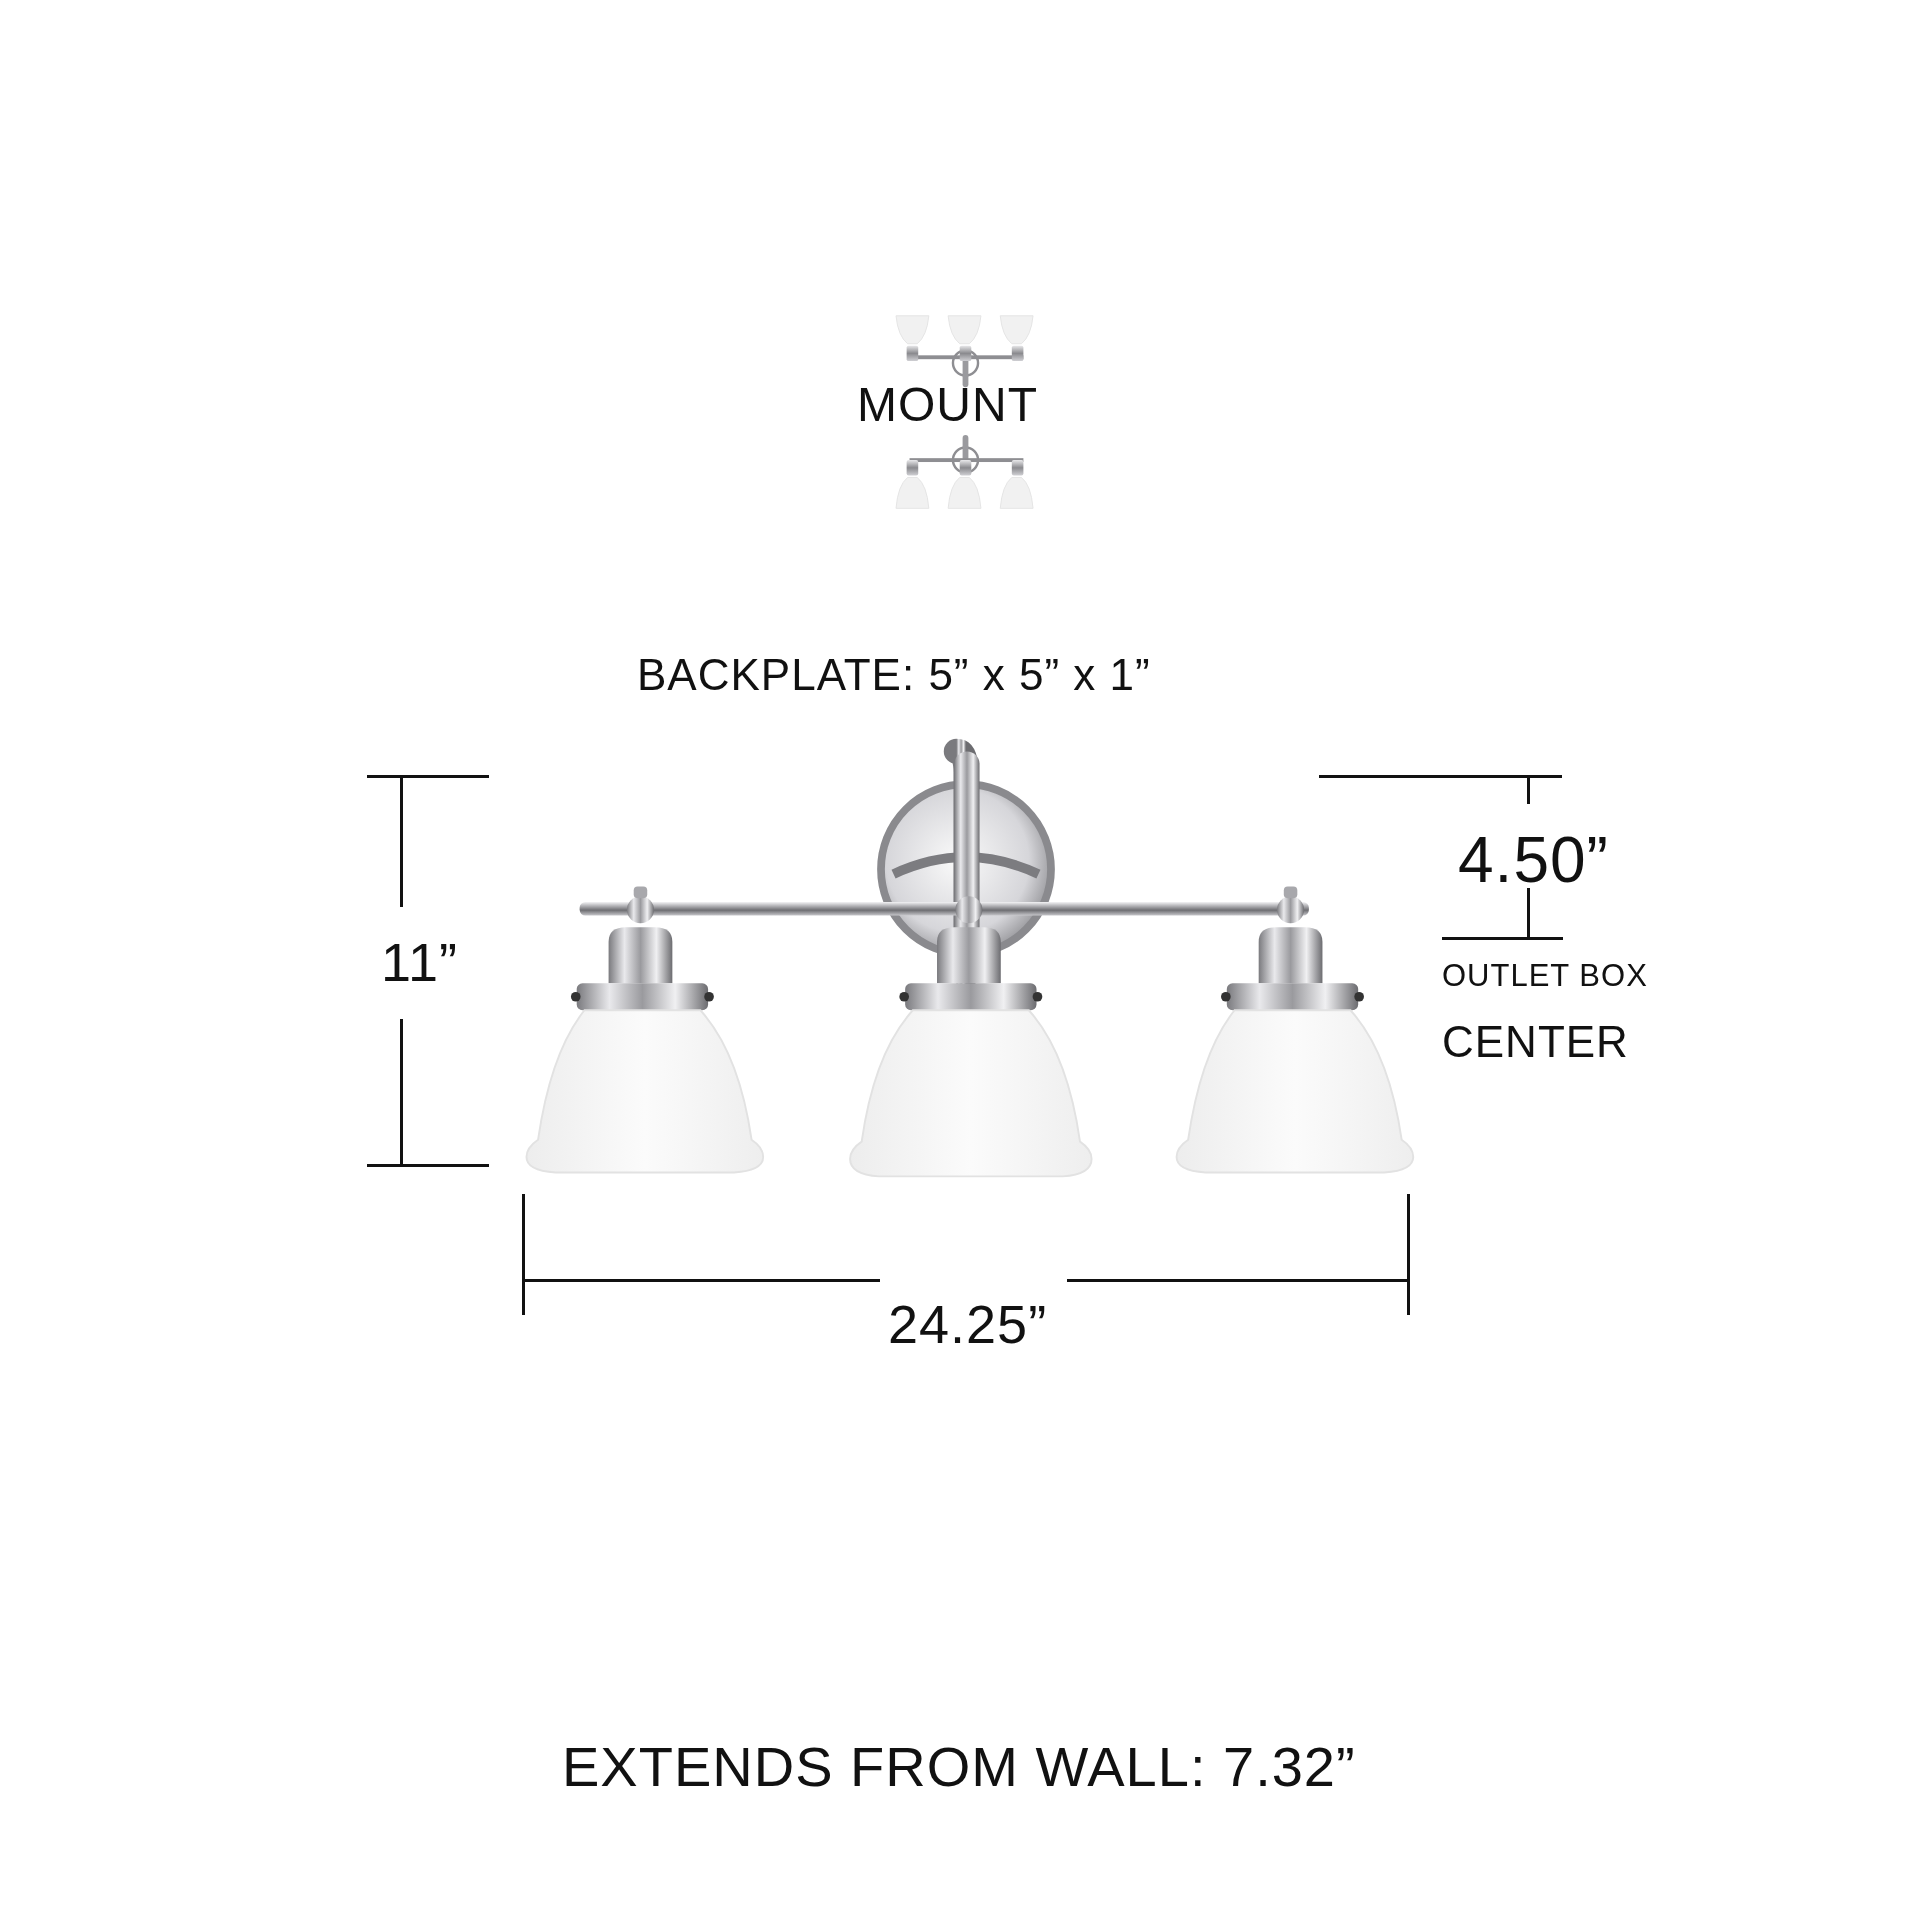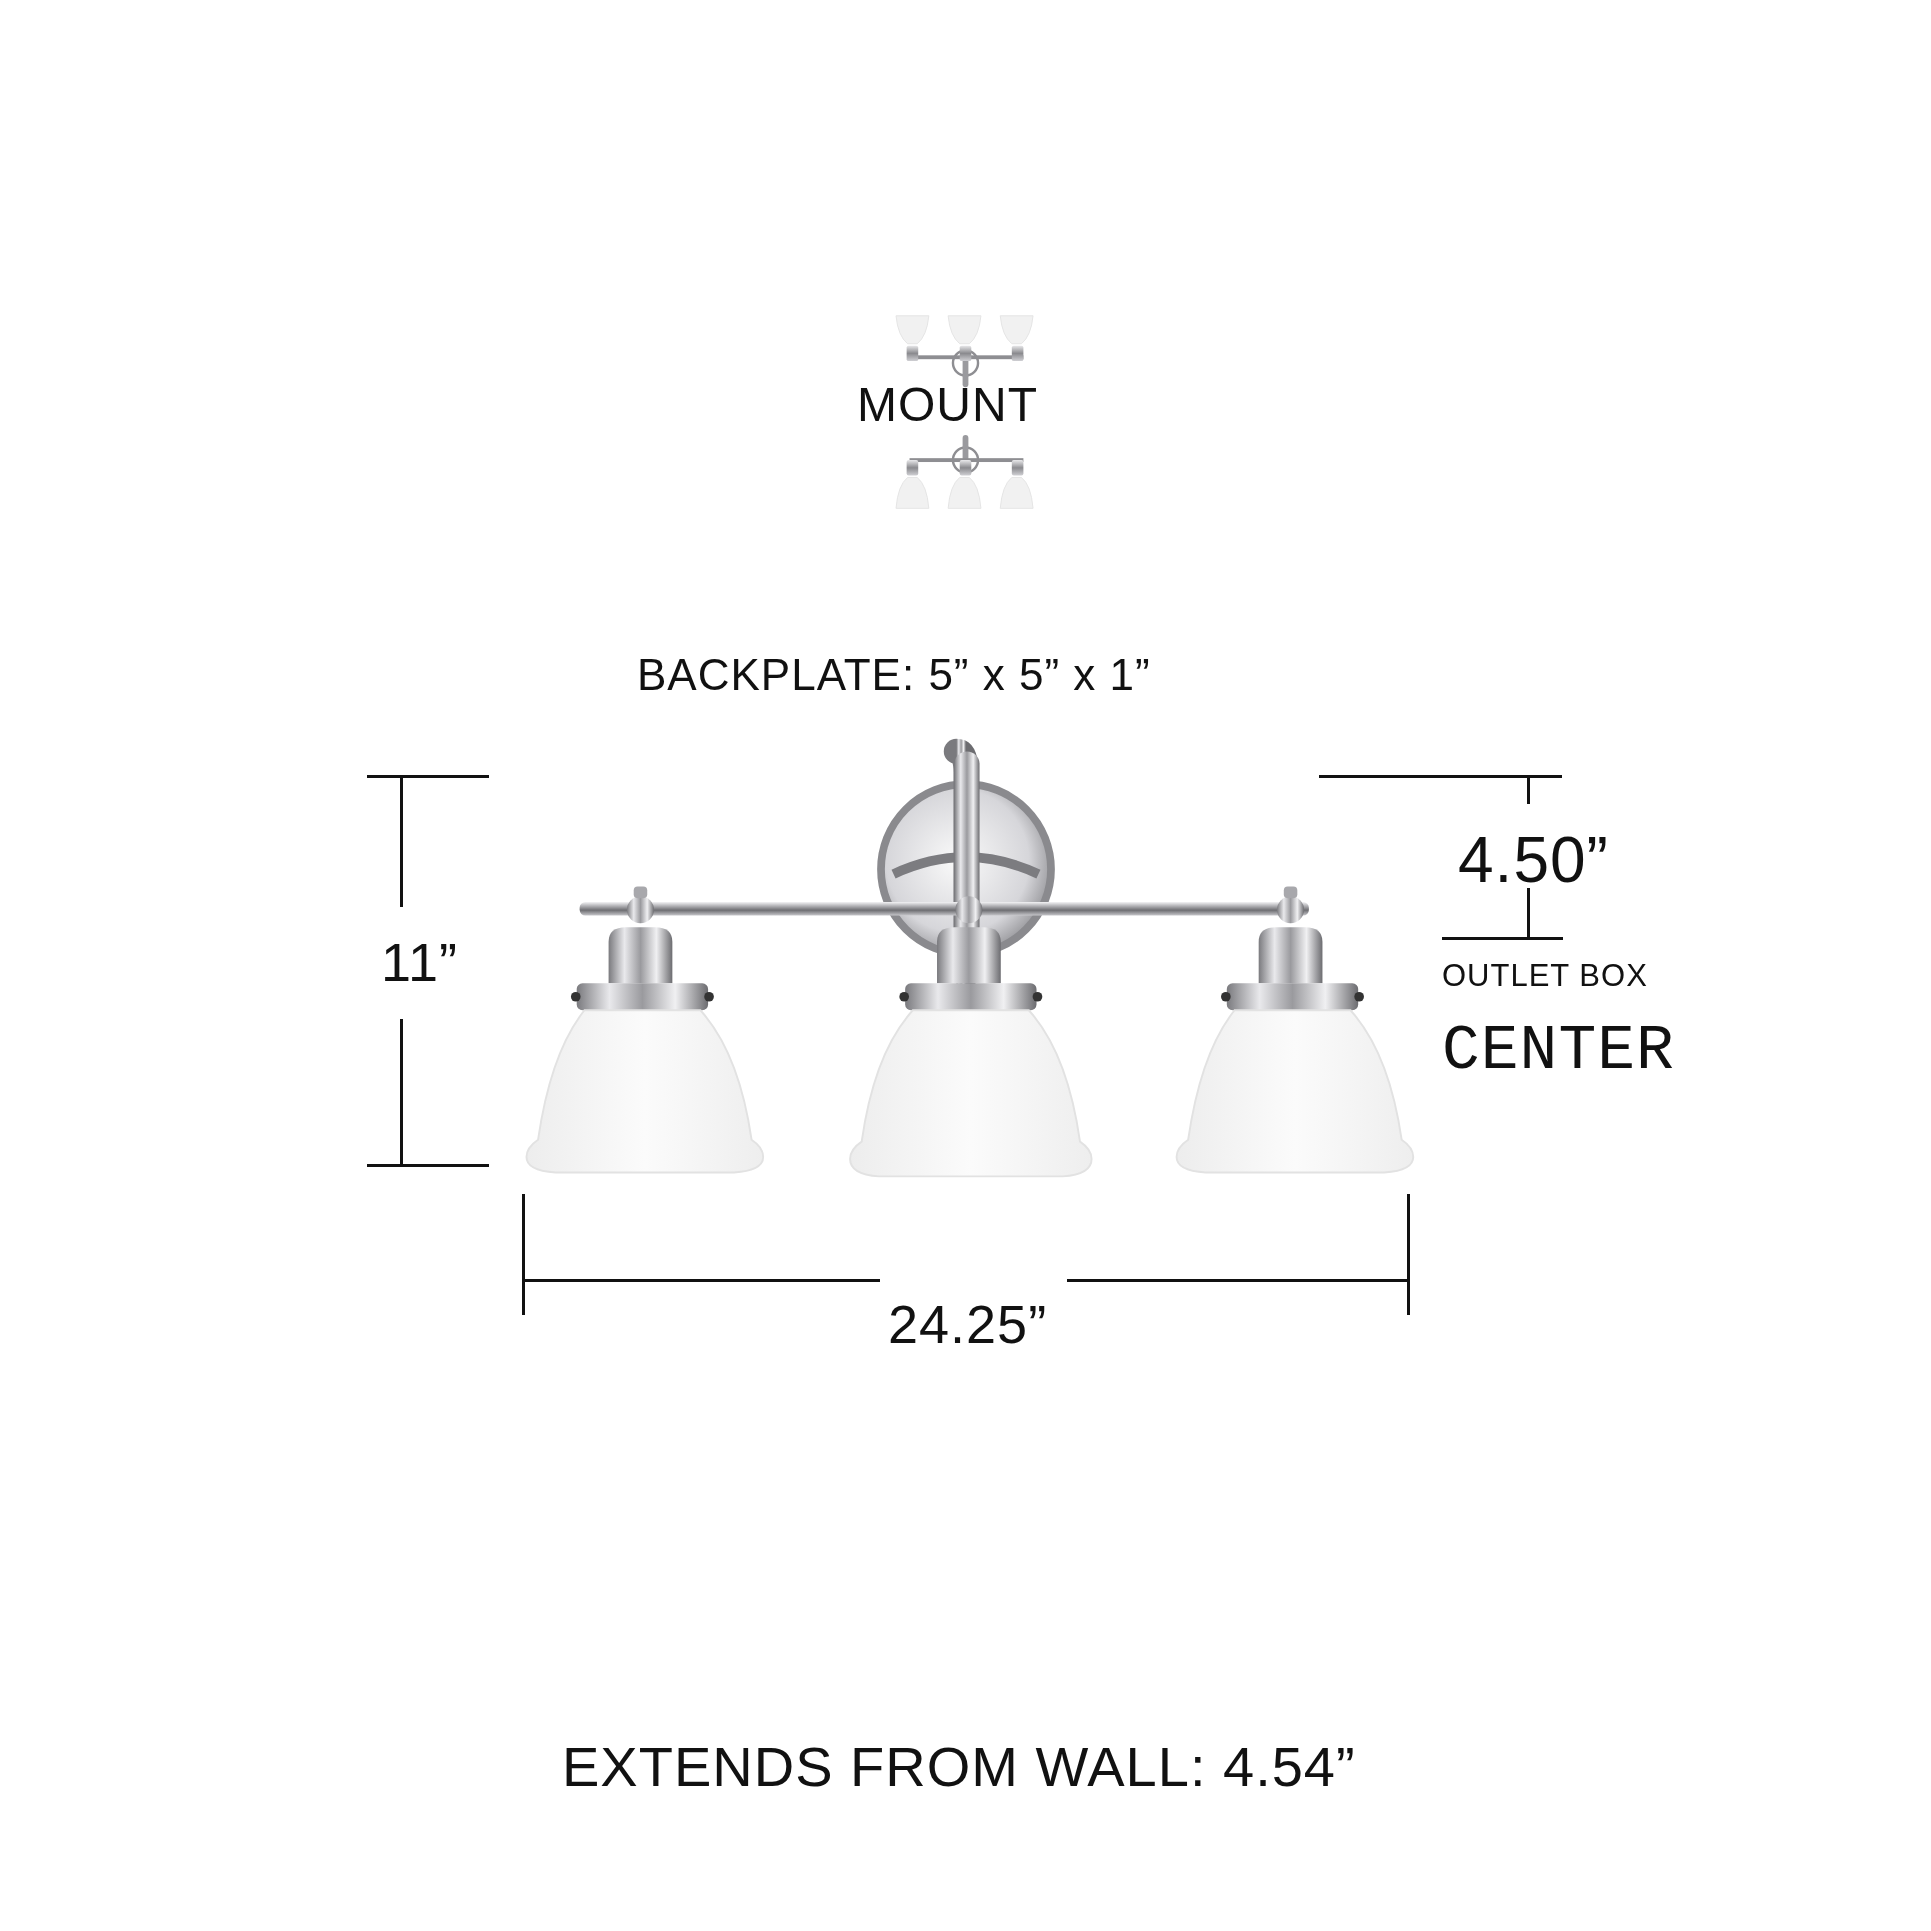--- a/index.html
+++ b/index.html
@@ -63,21 +63,21 @@
 <div class="label" style="left:381px;top:935px;font-size:54px;">11”</div>
 <div class="line" style="left:400px;top:1019px;width:2.9px;height:148px;"></div>
 <div class="line" style="left:367px;top:1164px;width:122px;height:2.9px;"></div>
 
 <div class="line" style="left:1319px;top:775px;width:243px;height:2.9px;"></div>
 <div class="line" style="left:1527px;top:777px;width:2.9px;height:27px;"></div>
 <div class="label" style="left:1458px;top:828px;font-size:64px;">4.50”</div>
 <div class="line" style="left:1527px;top:888px;width:2.9px;height:50px;"></div>
 <div class="line" style="left:1442px;top:937px;width:121px;height:2.9px;"></div>
 <div class="label" style="left:1442px;top:960px;font-size:31px;">OUTLET BOX</div>
-<div class="label" style="left:1442px;top:1020px;font-size:63px;font-family:Liberation Mono, monospace;">CENTER</div>
+<div class="label" style="left:1442px;top:1020px;font-size:44px;">CENTER</div>
 
 <svg width="966" height="454" style="left:483px;top:734px;" viewBox="500 760 1000 470">
   <defs>
     <linearGradient id="metalV" x1="0" y1="0" x2="0" y2="1">
       <stop offset="0" stop-color="#f2f2f4"></stop>
       <stop offset="0.35" stop-color="#a4a4a8"></stop>
       <stop offset="0.6" stop-color="#6e6e72"></stop>
       <stop offset="1" stop-color="#c8c8cc"></stop>
     </linearGradient>
     <linearGradient id="metalH" x1="0" y1="0" x2="1" y2="0">
@@ -136,14 +136,14 @@
     <path d="M1278 1046 L1398 1046 Q1438 1090 1451 1180 Q1463 1188 1463 1198 Q1463 1212 1433 1214 L1248 1214 Q1218 1212 1218 1198 Q1218 1188 1230 1180 Q1243 1090 1278 1046 Z" fill="url(#glass)" stroke="#e2e2e2" stroke-width="2"></path>
   </g>
 </svg>
 
 <div class="line" style="left:522px;top:1194px;width:2.9px;height:121px;"></div>
 <div class="line" style="left:1407px;top:1194px;width:2.9px;height:121px;"></div>
 <div class="line" style="left:523px;top:1279px;width:357px;height:2.9px;"></div>
 <div class="line" style="left:1067px;top:1279px;width:342px;height:2.9px;"></div>
 <div class="label" style="left:888px;top:1251px;font-size:54px;margin-top:46px;">24.25”</div>
 
-<div class="label" style="left:562px;top:1739px;font-size:56px;">EXTENDS FROM WALL: 4.54”</div>
+<div class="label" style="left:562px;top:1739px;font-size:56px;">EXTENDS FROM WALL: 7.32”</div>
 
 
 </body></html>

